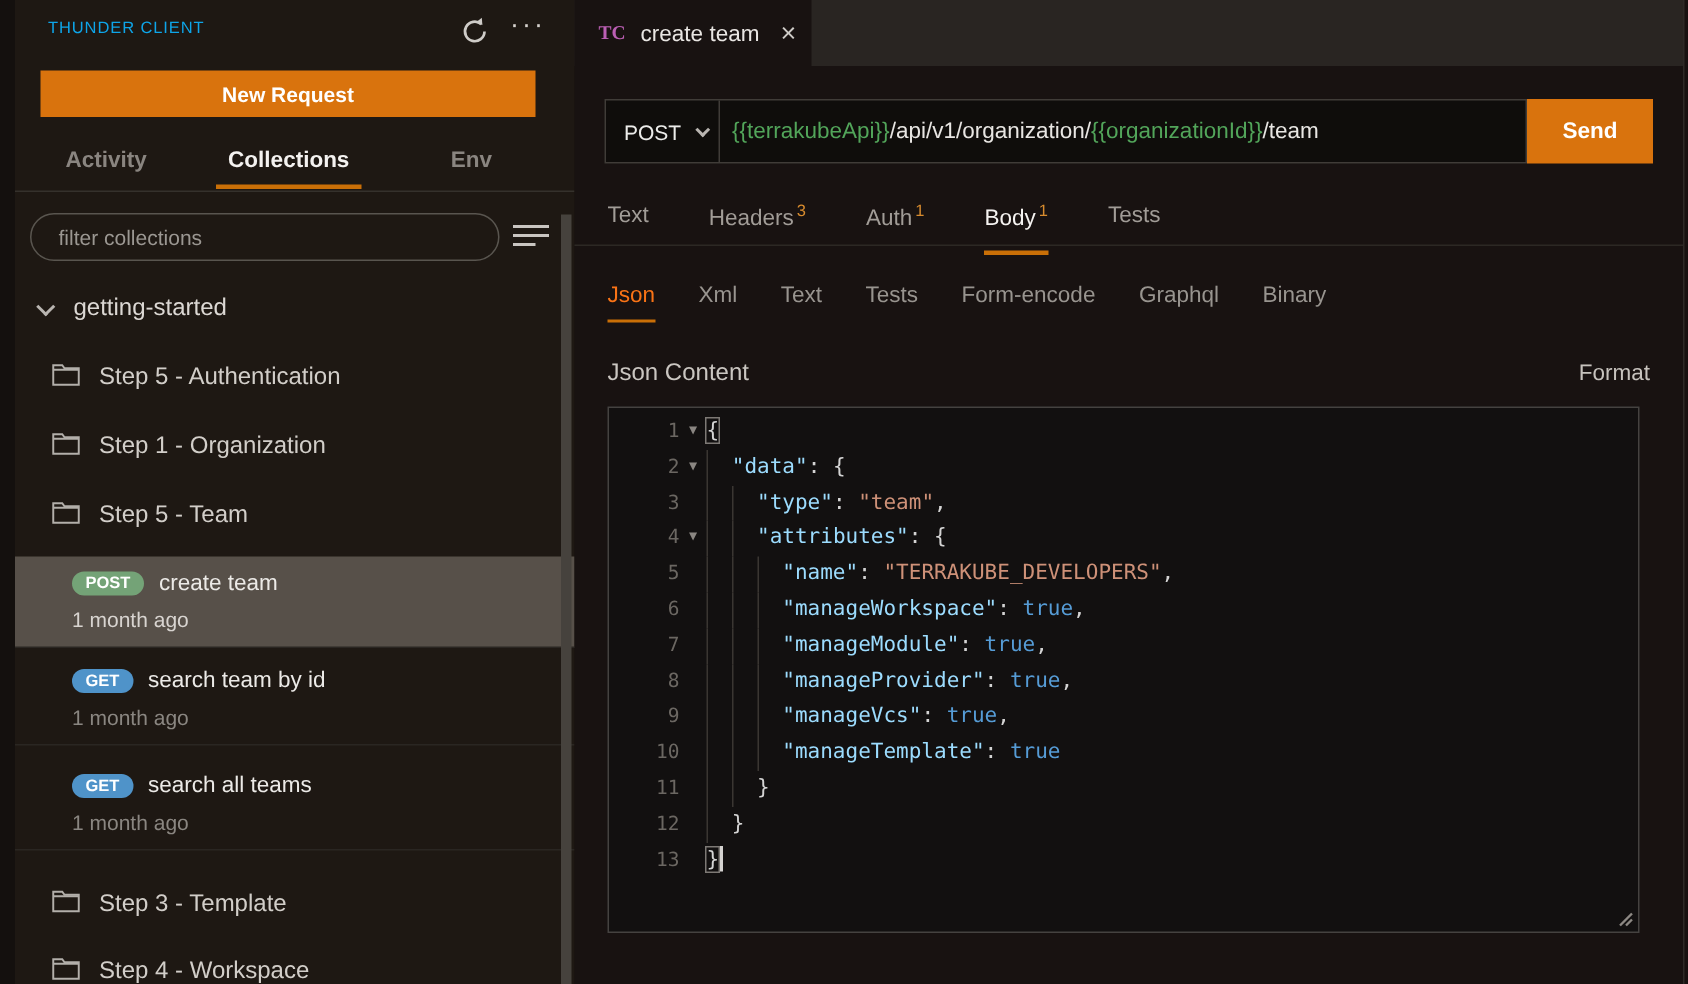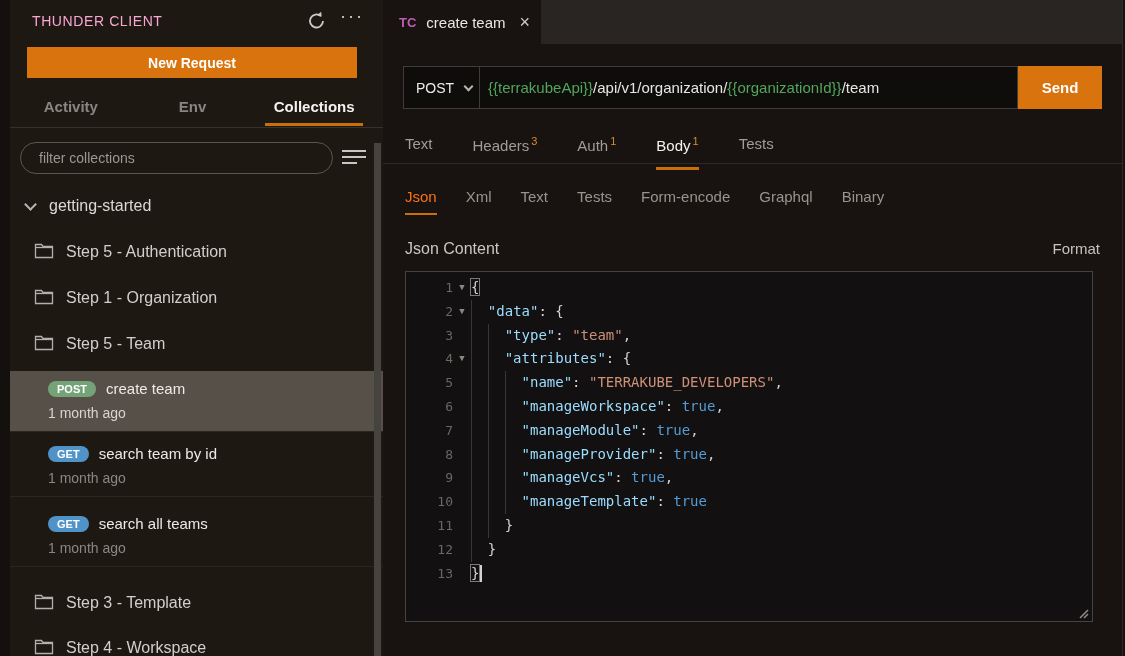--- a/index.html
+++ b/index.html
@@ -3,21 +3,21 @@
 <meta charset="utf-8">
 <style>
   * { margin:0; padding:0; box-sizing:border-box; }
   html,body { width:1125px; height:656px; overflow:hidden; background:#181211;
     font-family:"Liberation Sans", sans-serif; }
   #app { position:relative; width:1125px; height:656px; background:#181211; }
 
   
   #sidebar { position:absolute; left:0; top:0; width:383px; height:656px; background:#1e1813; }
   #left-strip { position:absolute; left:0; top:0; width:10px; height:656px; background:#14100e; }
-  #sb-title { position:absolute; left:32px; top:13px; font-size:14px; letter-spacing:.6px; color:#f9a8d4; }
+  #sb-title { position:absolute; left:32px; top:13px; font-size:11px; letter-spacing:.6px; color:#0ea5e9; }
   #sb-refresh { position:absolute; left:306px; top:10px; width:22px; height:22px; cursor:pointer; }
   #sb-dots { position:absolute; left:340px; top:6px; color:#d6d2ce; font-size:18px; letter-spacing:2px; cursor:pointer; }
   #new-request { position:absolute; left:27px; top:47px; width:330px; height:31px; background:#d9730d;
     color:#fff; font-size:14px; font-weight:600; border:none; cursor:pointer; }
   #sb-tabs { position:absolute; left:10px; top:90px; width:365px; height:37px; display:flex; }
   .sb-tab { flex:1; text-align:center; font-size:15px; font-weight:bold; color:#8a8580; padding-top:8px; cursor:pointer; }
   .sb-tab.active { color:#f4f2f0; }
   .sb-tab.active .tab-underline { display:block; }
   .tab-underline { display:none; height:3px; background:#c96f07; margin:8px 12px 0 12px; }
   #sb-divider { position:absolute; left:10px; top:127px; width:373px; height:1px; background:#35312c; }
@@ -43,21 +43,21 @@
   .req-name { font-size:15px; color:#eceae7; }
   .req-meta { font-size:14px; color:#8a8681; padding:8px 0 10px 38px; }
   .req-row.selected .req-meta { color:#d8d4d0; }
   #sb-scroll-thumb { position:absolute; left:374px; top:143px; width:7px; height:513px; background:#46423d; }
 
   
   #main { position:absolute; left:383px; top:0; width:742px; height:656px; background:#181211; }
   #tabstrip { position:absolute; left:0; top:0; width:739px; height:44px; background:#292522; }
   #editor-tab { position:absolute; left:0; top:0; width:158px; height:44px; background:#181211;
     display:flex; align-items:center; cursor:pointer; }
-  #tc-logo { font-size:13px; font-weight:bold; color:#bb5fb4; margin-left:16px; }
+  #tc-logo { font-size:13px; font-weight:bold; color:#bb5fb4; margin-left:16px;font-family:Liberation Serif, serif; }
   #editor-tab-title { font-size:15px; color:#e9e6e3; margin-left:10px; }
   #editor-tab-close { font-size:18px; color:#cfccc8; margin-left:14px; cursor:pointer; }
   #right-border { position:absolute; left:739px; top:0; width:1px; height:656px; background:#2e2a27; }
 
   #url-box { position:absolute; left:20px; top:66px; width:615px; height:43px; background:#0f0d0b;
     border:1px solid #403c38; display:flex; align-items:center; }
   #method-box { width:76px; height:100%; border-right:1px solid #403c38; display:flex; align-items:center; cursor:pointer; }
   #method-label { font-size:14px; color:#ececea; margin-left:12px; }
   #method-chev { display:inline-block; width:7px; height:7px; border-right:2px solid #b9b5b1;
     border-bottom:2px solid #b9b5b1; transform:rotate(45deg); margin:-3px 0 0 11px; }
@@ -108,22 +108,22 @@
     <div id="sb-refresh">
       <svg width="22" height="22" viewBox="0 0 22 22">
         <path d="M17 11 a6.5 6.5 0 1 1 -2.2 -4.9" fill="none" stroke="#cfccc8" stroke-width="1.8"></path>
         <path d="M15.2 1.8 L15.6 6.7 L11 5.2 Z" fill="#cfccc8"></path>
       </svg>
     </div>
     <div id="sb-dots">···</div>
     <button id="new-request">New Request</button>
     <div id="sb-tabs">
         <div class="sb-tab"><span>Activity</span></div>
+        <div class="sb-tab active"><span>Collections</span><div class="tab-underline"></div></div>
         <div class="sb-tab"><span>Env</span></div>
-        <div class="sb-tab active"><span>Collections</span><div class="tab-underline"></div></div>
       </div>
     <div id="sb-divider"></div>
     <input id="filter-input" placeholder="filter collections" style="">
     <div id="sort-icon">
       <div class="l1" style="width:24px"></div>
       <div class="l2" style="width:24px"></div>
       <div class="l3" style="width:15px"></div>
     </div>
     <div id="collection-row">
       <span class="chev"></span>

